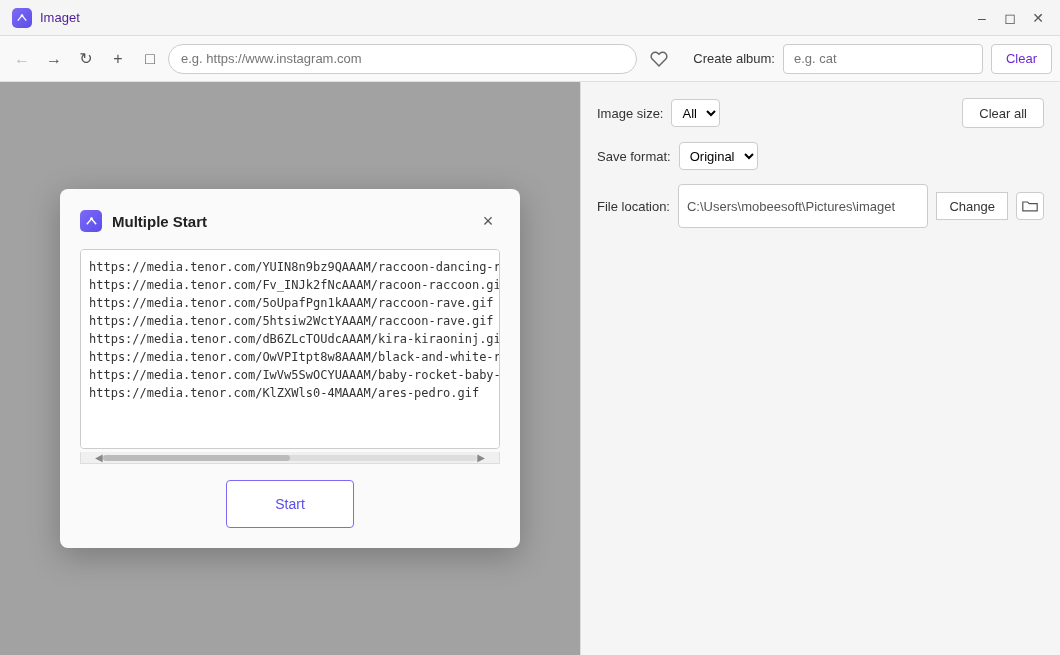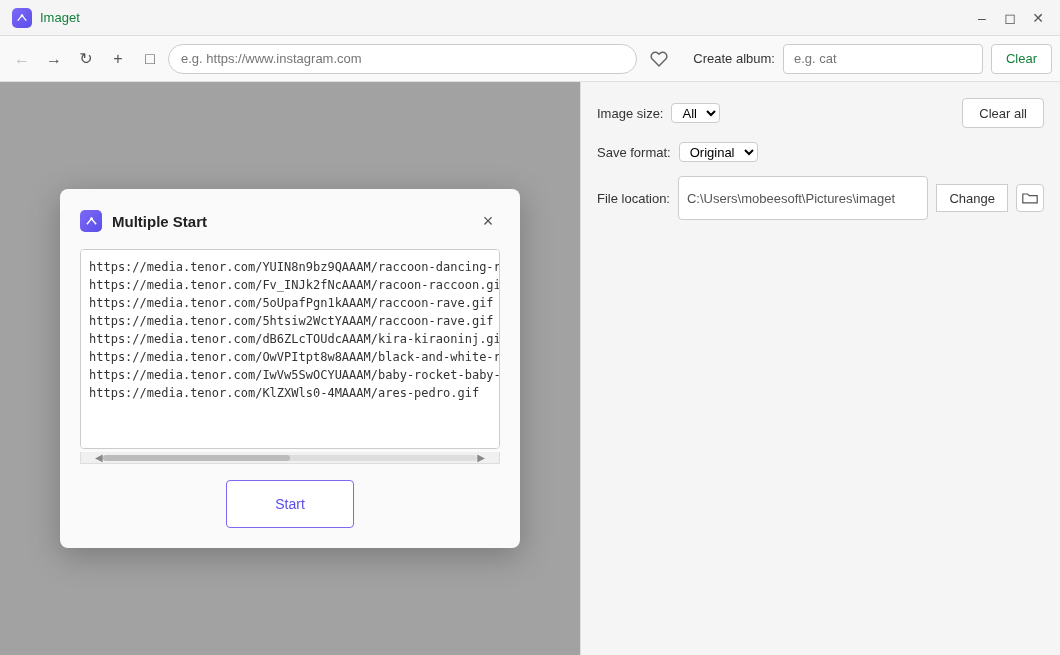--- a/index.html
+++ b/index.html
@@ -31,21 +31,21 @@
       border-radius: 5px;
       display: flex;
       align-items: center;
       justify-content: center;
       margin-right: 8px;
       flex-shrink: 0;
     }
     .title-bar-logo svg { width: 12px; height: 12px; fill: white; }
     .title-bar-title {
       font-size: 13px;
-      color: #15803d;
+      color: #4c1d95;
       flex: 1;
     }
     .title-bar-controls {
       display: flex;
       gap: 8px;
     }
     .title-bar-btn {
       width: 20px;
       height: 20px;
       display: flex;
@@ -134,21 +134,21 @@
       outline: none;
     }
     .clear-btn {
       height: 30px;
       padding: 0 14px;
       border: 1px solid #ccc;
       border-radius: 4px;
       background: white;
       font-size: 13px;
       cursor: pointer;
-      color: #15803d;
+      color: #6d28d9;
     }
 
     
     .main-content {
       flex: 1;
       display: flex;
       position: relative;
       overflow: hidden;
     }
 
@@ -194,21 +194,21 @@
       align-items: center;
       margin-bottom: 14px;
       gap: 8px;
     }
     .panel-label {
       font-size: 13px;
       color: #333;
       white-space: nowrap;
     }
     .panel-select {
-      height: 20px;
+      height: 28px;
       border: 1px solid #ccc;
       border-radius: 4px;
       padding: 0 6px;
       font-size: 13px;
       background: white;
       cursor: pointer;
     }
     .save-all-btn {
       height: 30px;
       padding: 0 16px;

